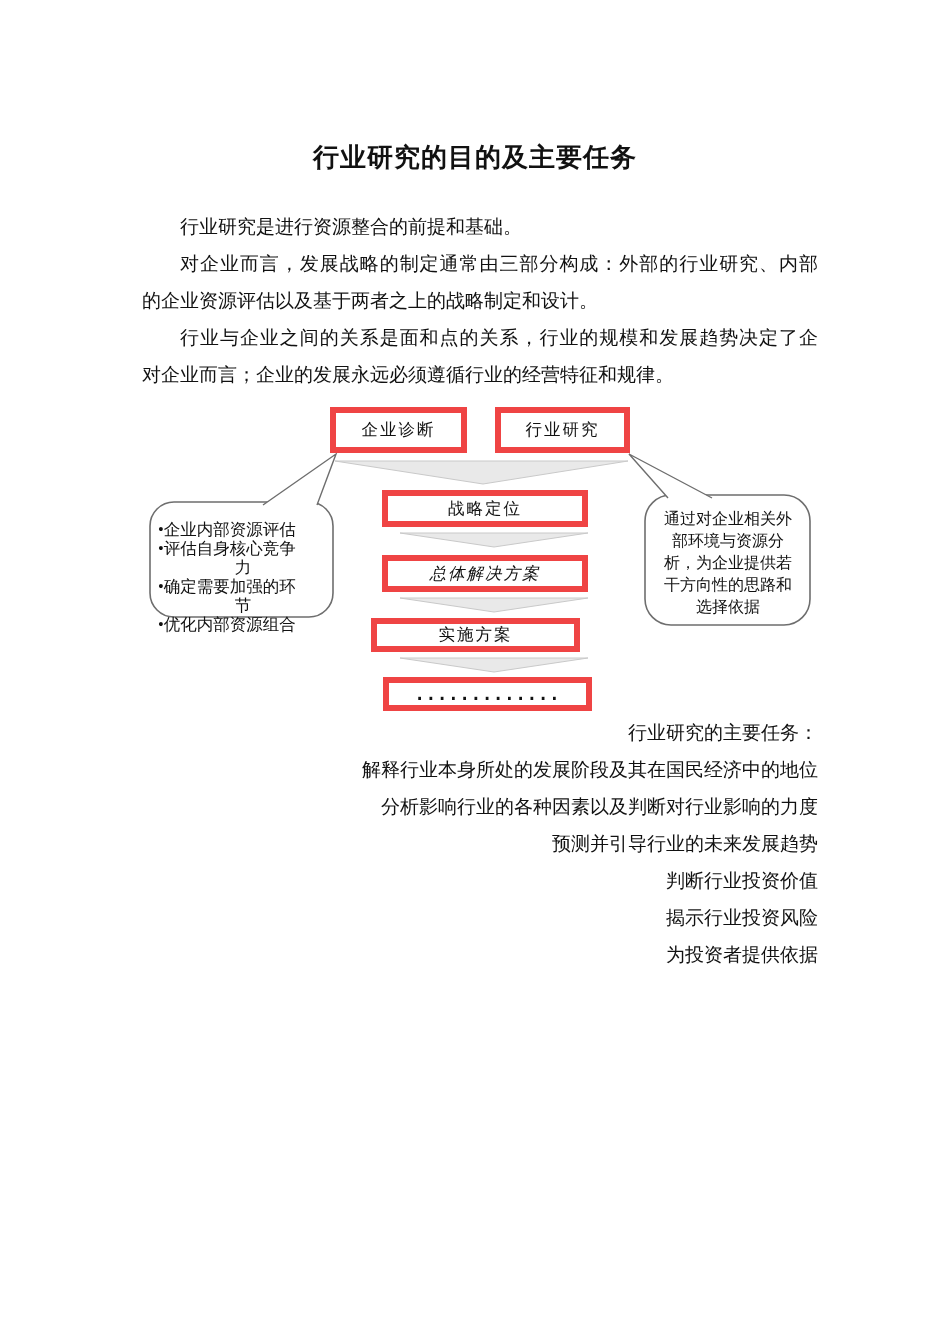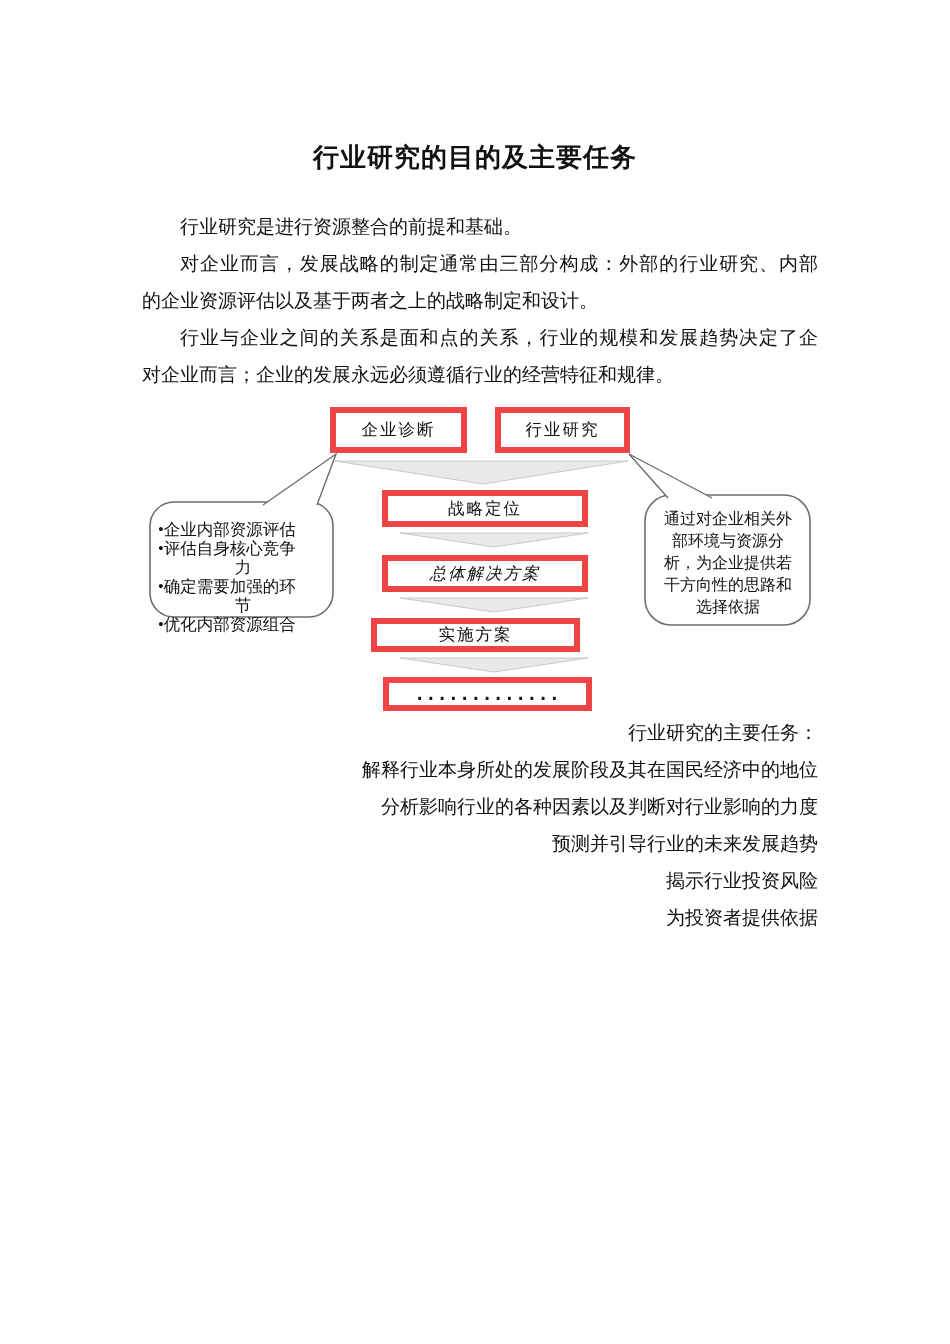--- a/index.html
+++ b/index.html
@@ -101,17 +101,18 @@
     <div class="cline">析，为企业提供若</div>
     <div class="cline">干方向性的思路和</div>
     <div class="cline">选择依据</div>
   </div>
 
   <div class="tasks">
     <p class="line">行业研究的主要任务：</p>
     <p class="line">解释行业本身所处的发展阶段及其在国民经济中的地位</p>
     <p class="line">分析影响行业的各种因素以及判断对行业影响的力度</p>
     <p class="line">预测并引导行业的未来发展趋势</p>
+    <p class="line">判断行业投资价值</p>
     <p class="line">揭示行业投资风险</p>
     <p class="line">为投资者提供依据</p>
   </div>
 
 </div>
 
 </body></html>

